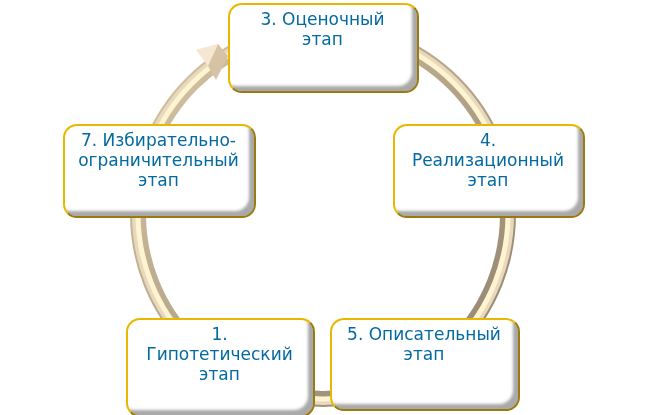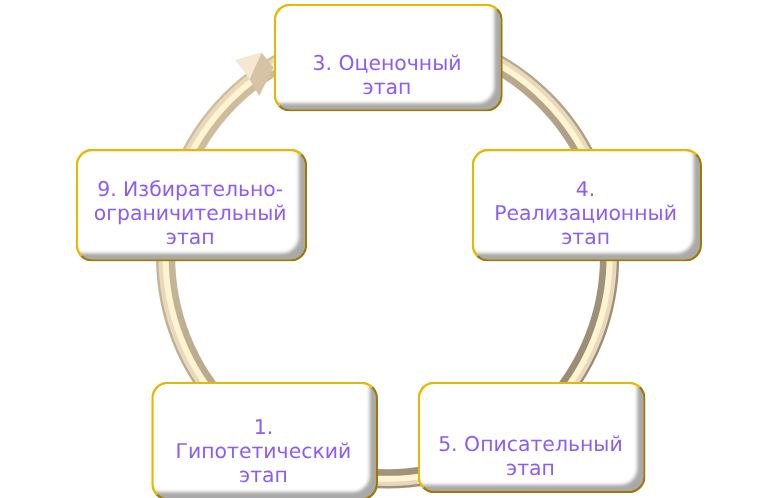--- a/index.html
+++ b/index.html
@@ -8,23 +8,23 @@
     #ring { position: absolute; left: 0; top: 0; width: 647px; height: 415px; }
     .stage {
       position: absolute;
       box-sizing: border-box;
       border-radius: 14px;
       border: 2px solid #e8b800;
       border-right-color: #9a7a10;
       border-bottom-color: #9a7a10;
       background: #ffffff;
       box-shadow: inset -7px -7px 3px -2px #a9a9a9, inset -3px -3px 0 0 #d6d6d6, inset 3px 3px 2px #ffffff;
-      display: flex; align-items: flex-end; justify-content: center;
+      display: flex; align-items: flex-start; justify-content: center;
       text-align: center;
-      color: #8b5cf6;
+      color: #0369a1;
       font-size: 17px;
       line-height: 20px;
       padding: 4px 10px 8px 8px;
     }
     .stage span { white-space: pre-line; }
   </style>
 </head>
 <body>
 
 <svg id="ring" viewBox="0 0 647 415" xmlns="http://www.w3.org/2000/svg">
@@ -47,32 +47,32 @@
     <polygon points="196,50 218,44 208,66" fill="#f6e7d2"></polygon>
   </g>
 </svg>
 
 <div class="stage" style="left:228px; top:3px; width:191px; height:90px;">
   <span>3. Оценочный
 этап</span>
 </div>
 
 <div class="stage" style="left:63px; top:124px; width:193px; height:94px;">
-  <span>9. Избирательно-
+  <span>7. Избирательно-
 ограничительный
 этап</span>
 </div>
 
 <div class="stage" style="left:393px; top:124px; width:192px; height:94px;">
   <span>4.
 Реализационный
 этап</span>
 </div>
 
 <div class="stage" style="left:126px; top:318px; width:189px; height:99px;">
   <span>1. Гипотетический
 этап</span>
 </div>
 
-<div class="stage" style="left:330px; top:318px; width:190px; height:93px;margin-left:18px;">
+<div class="stage" style="left:330px; top:318px; width:190px; height:93px;">
   <span>5. Описательный
 этап</span>
 </div>
 
 </body></html>

